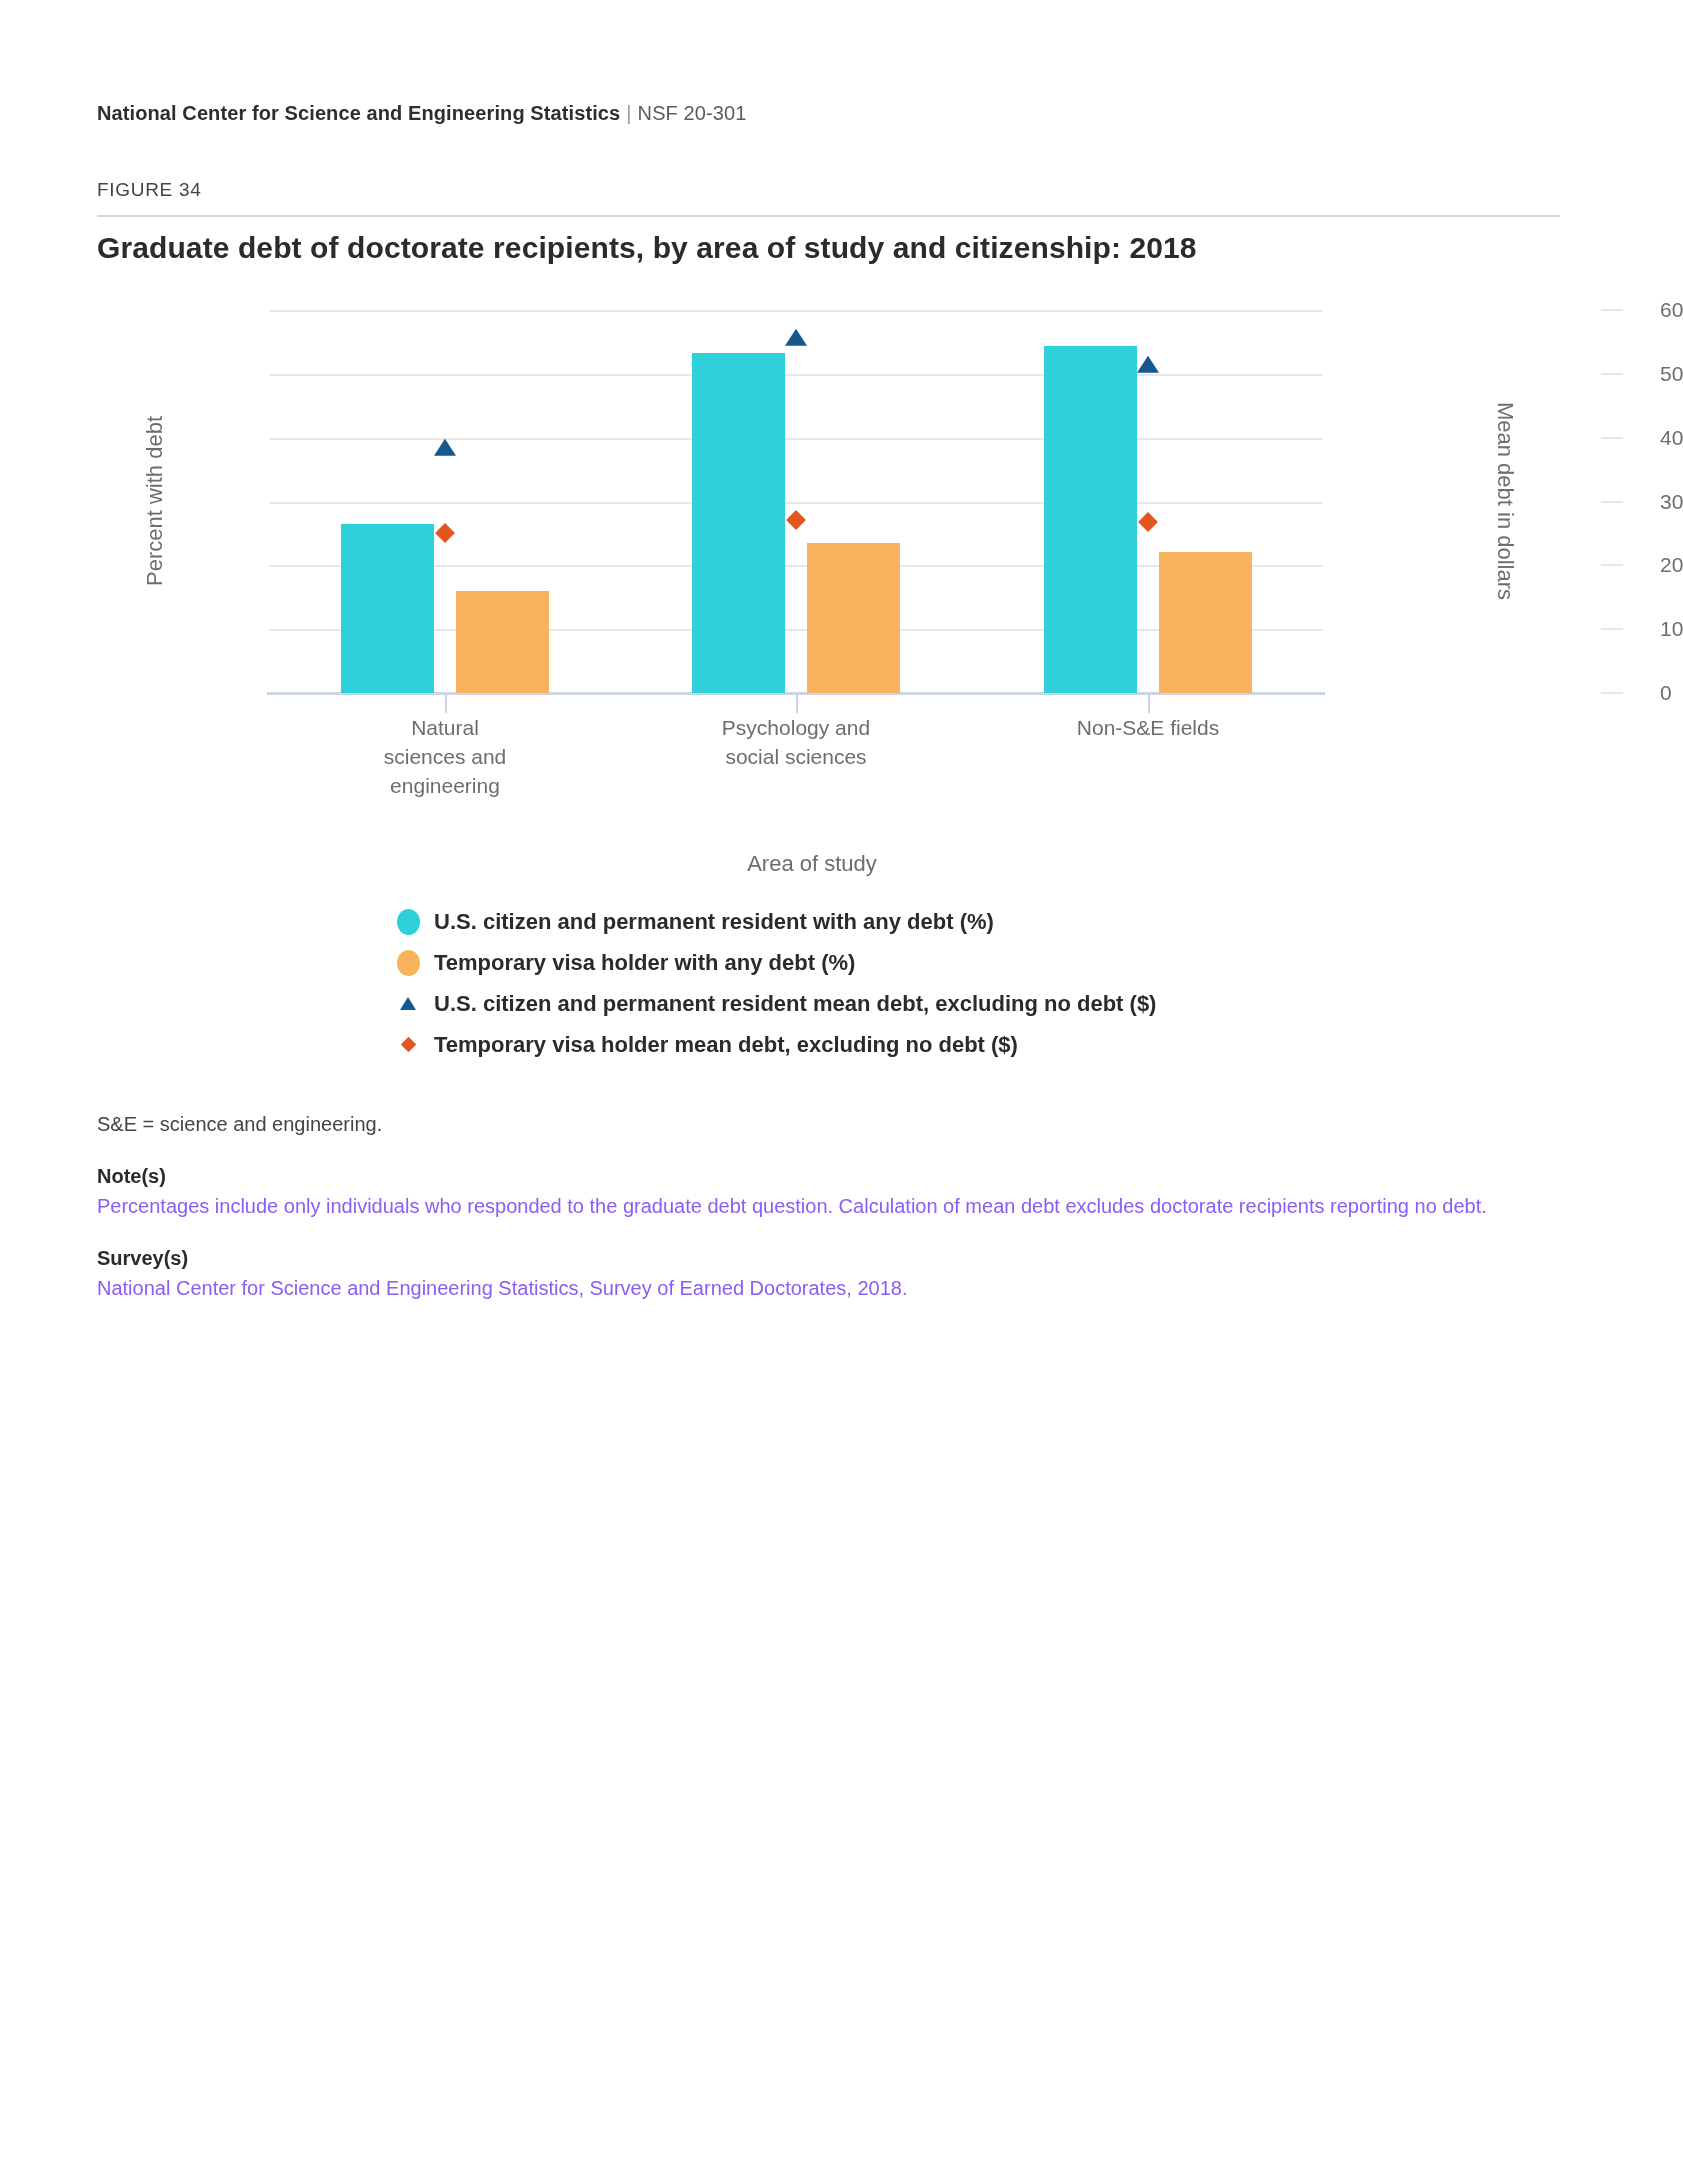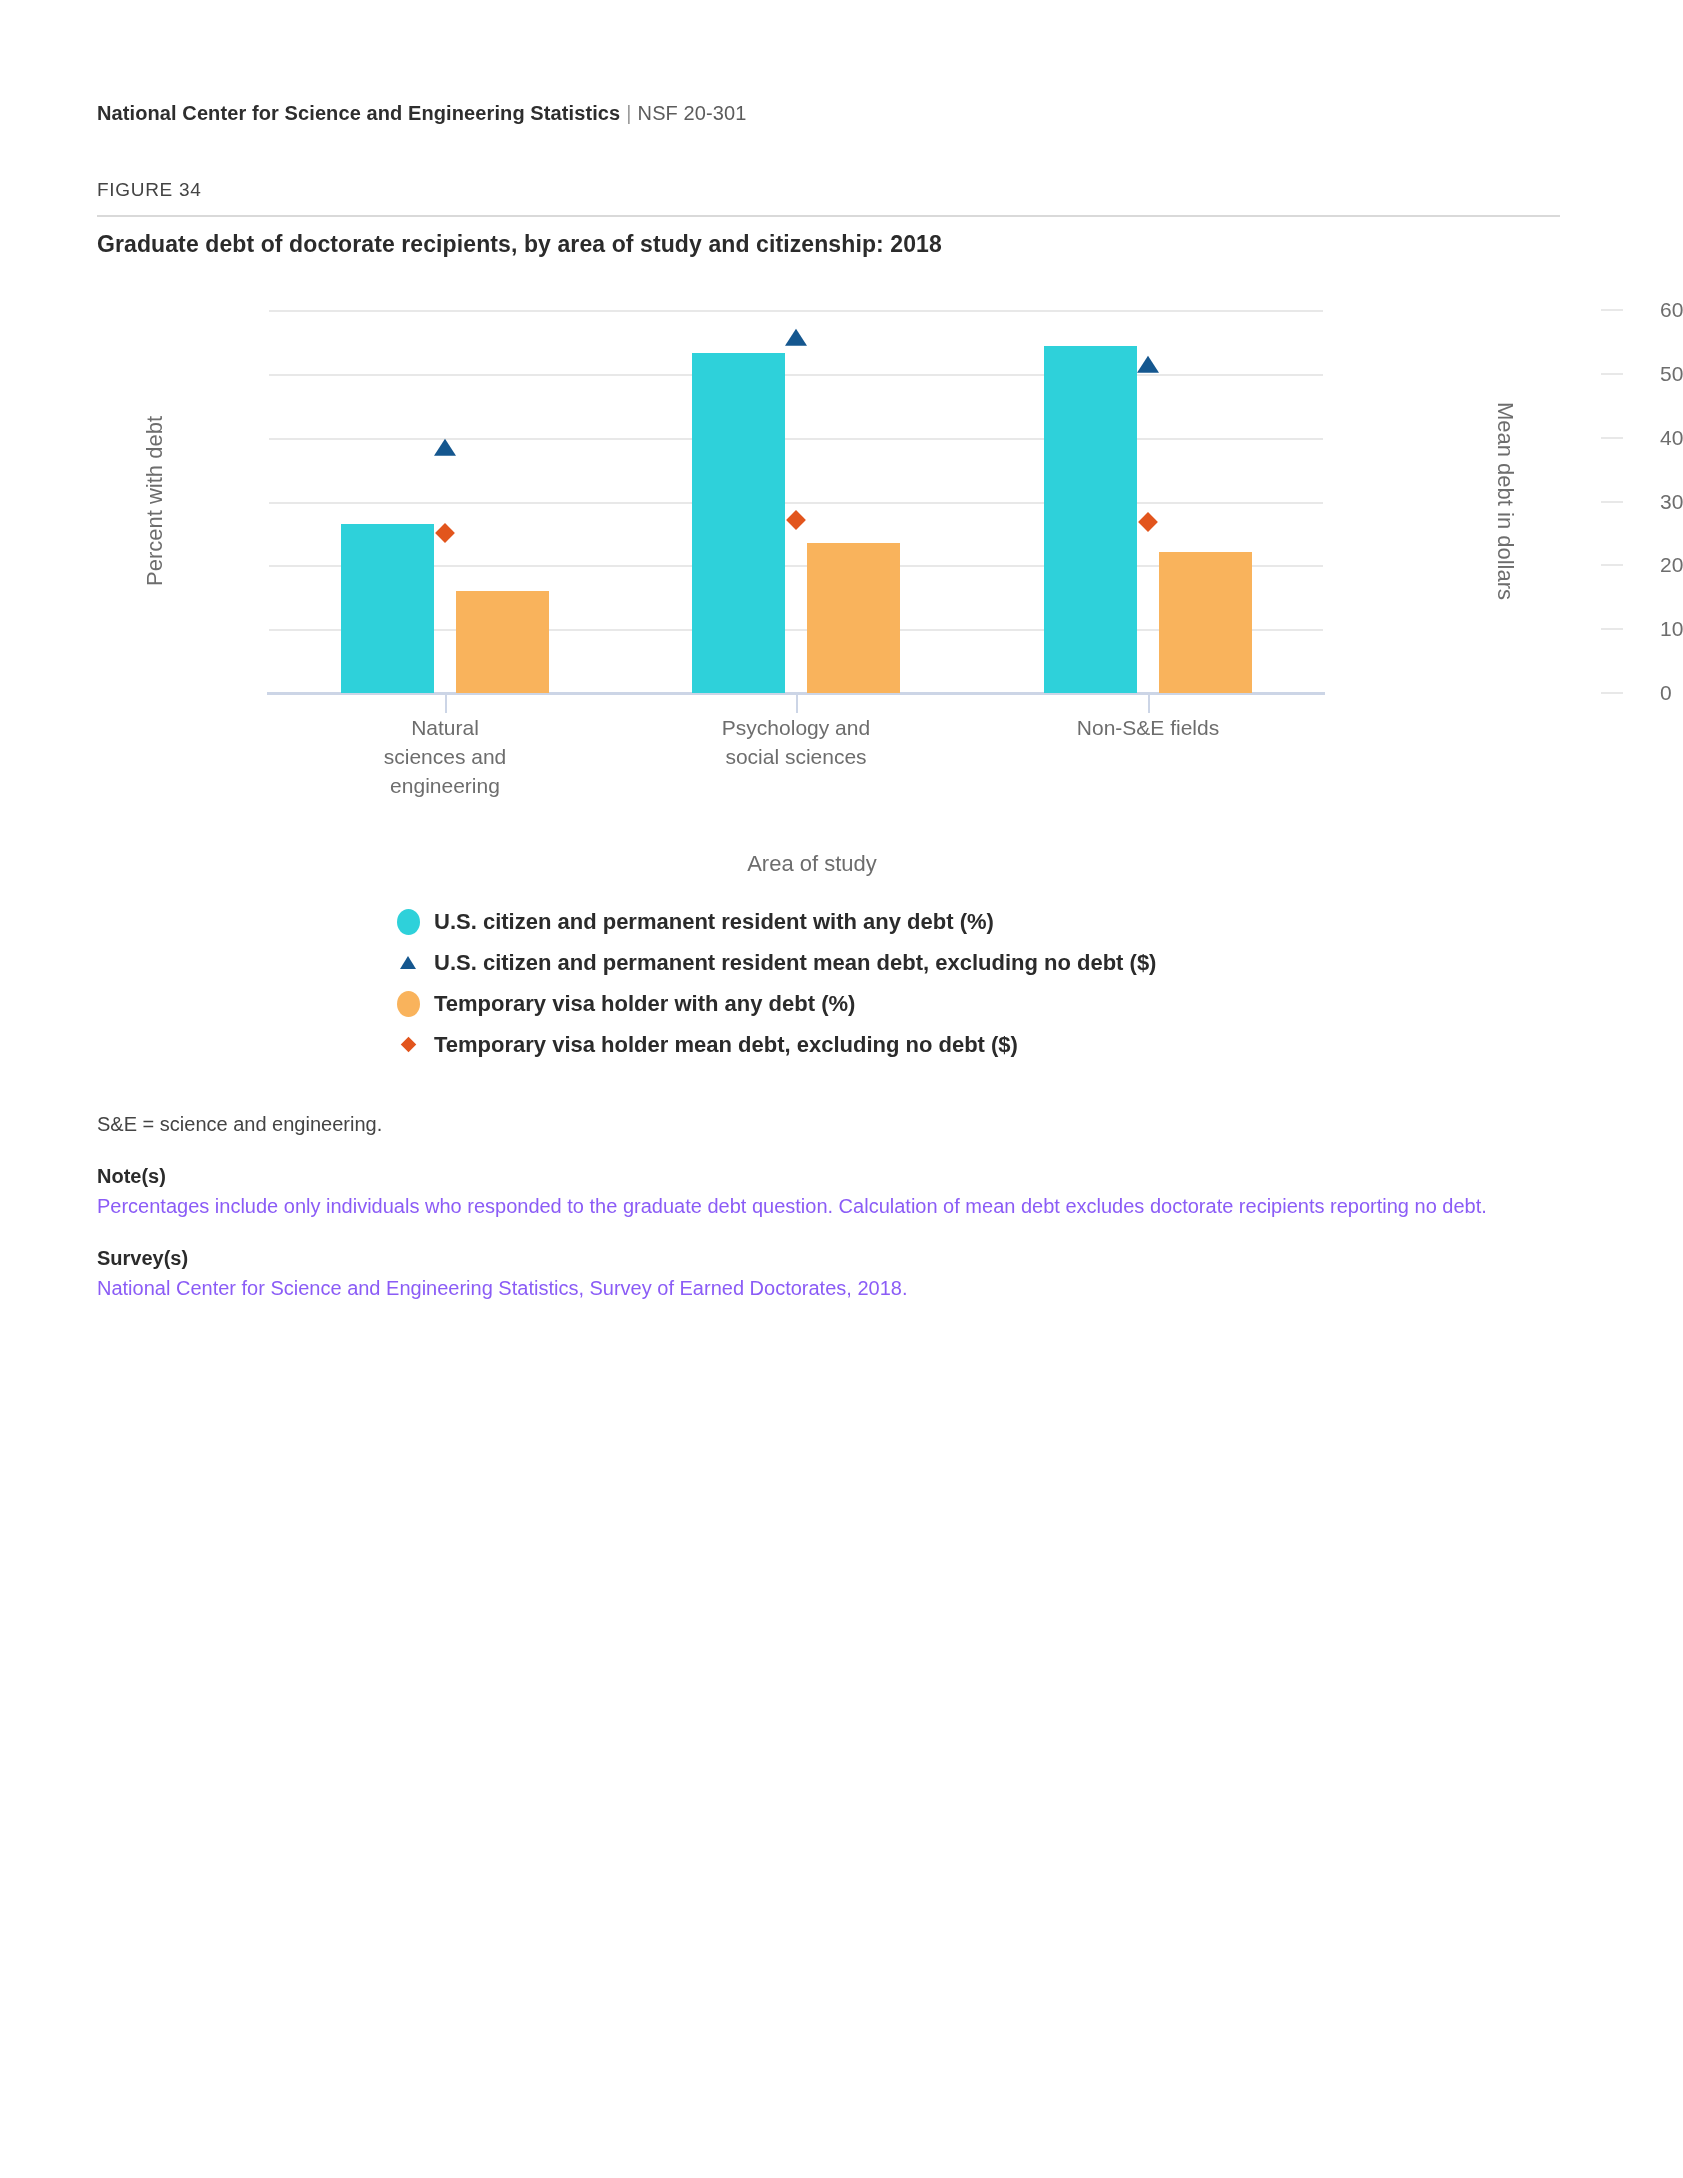--- a/index.html
+++ b/index.html
@@ -59,21 +59,21 @@
     top: 215px;
     width: 1463px;
     height: 2px;
     background: #d9d9d9;
   }
 
   .fig-title {
     position: absolute;
     left: 97px;
     top: 231px;
-    font-size: 23px;
+    font-size: 30px;
     font-weight: bold;
     color: #2b2b2b;
     letter-spacing: 0.1px;
   }
 
   
   .chart {
     position: absolute;
     left: 0px;
     top: 277px;
@@ -328,29 +328,29 @@
 
   <div class="legend">
     <div class="legend-row">
       <span class="legend-swatch">
           <span class="sw-circle" style="background:#2ed1da"></span>
         </span>
       <span class="legend-text">U.S. citizen and permanent resident with any debt (%)</span>
     </div>
     <div class="legend-row">
       <span class="legend-swatch">
+          <span class="sw-circle" style="background:#f9b35c"></span>
+        </span>
+      <span class="legend-text">Temporary visa holder with any debt (%)</span>
+    </div>
+    <div class="legend-row">
+      <span class="legend-swatch">
           <span class="sw-tri"></span>
         </span>
       <span class="legend-text">U.S. citizen and permanent resident mean debt, excluding no debt ($)</span>
-    </div>
-    <div class="legend-row">
-      <span class="legend-swatch">
-          <span class="sw-circle" style="background:#f9b35c"></span>
-        </span>
-      <span class="legend-text">Temporary visa holder with any debt (%)</span>
     </div>
     <div class="legend-row">
       <span class="legend-swatch">
           <span class="sw-dia"></span>
         </span>
       <span class="legend-text">Temporary visa holder mean debt, excluding no debt ($)</span>
     </div>
   </div>
 
   <div class="notes">

